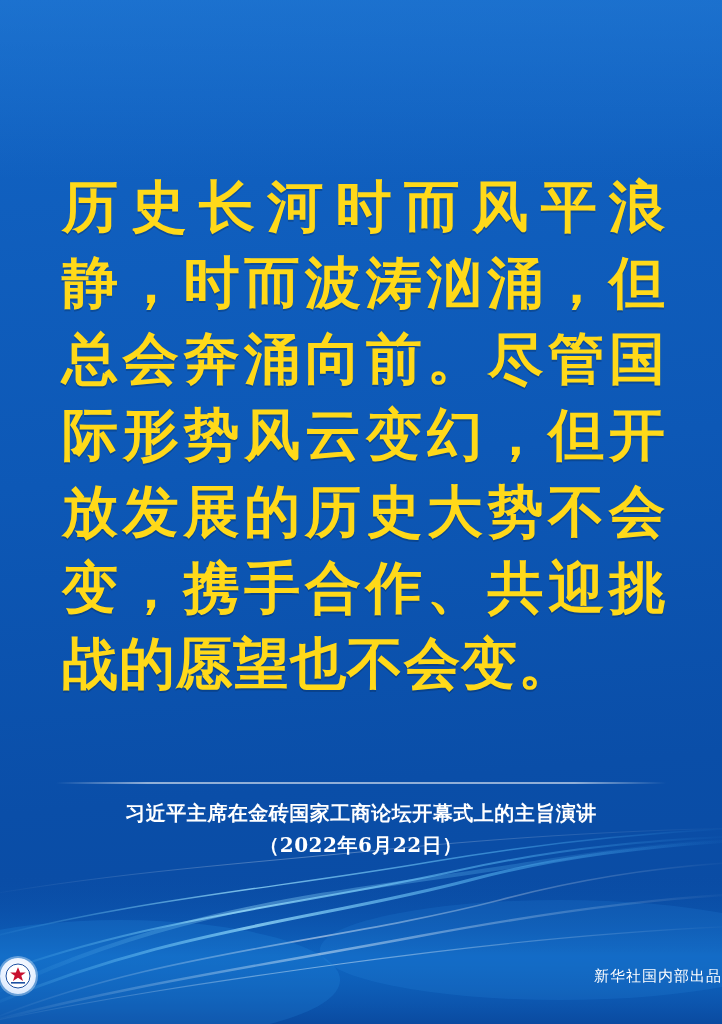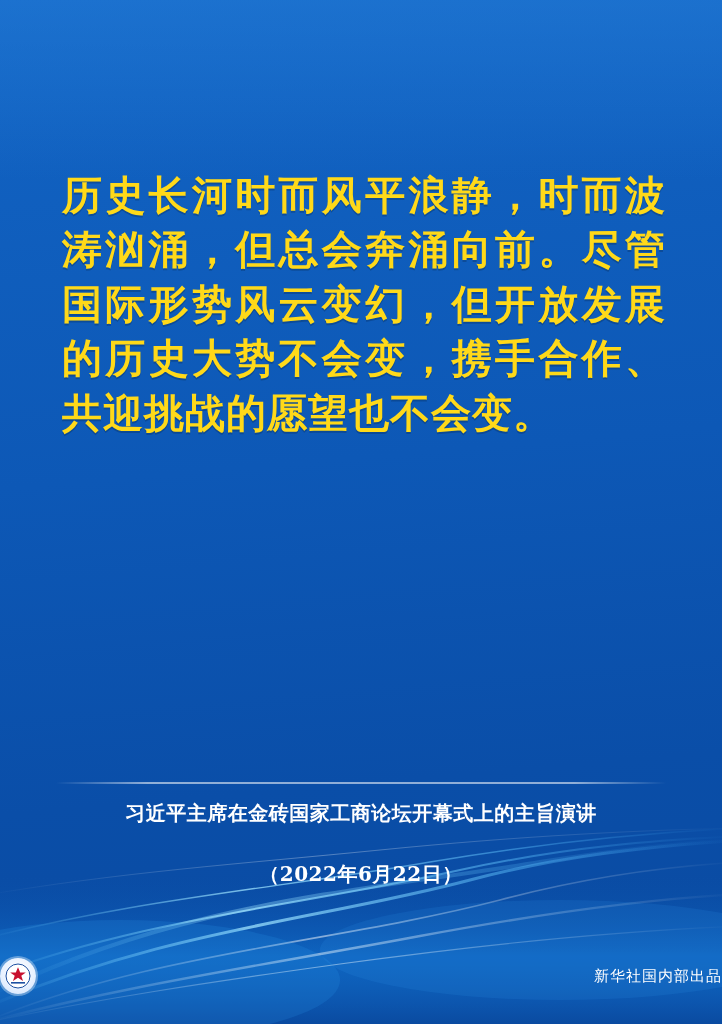--- a/index.html
+++ b/index.html
@@ -27,21 +27,21 @@
 
   
   .quote-wrap {
     position: absolute;
     left: 62px;
     right: 56px;
     top: 168px;
   }
   .quote {
     color: #ffd919;
-    font-size: 40px;
+    font-size: 56px;
     line-height: 1.36;
     letter-spacing: 1px;
     font-weight: 700;
     text-align: justify;
     text-align-last: left;
     text-shadow: 0 2px 0 rgba(0,0,0,0.18);
     font-family: "DejaVu Serif", "Liberation Serif", serif;
   }
 
   
@@ -67,21 +67,20 @@
     letter-spacing: 0.5px;
     line-height: 1.5;
     font-family: "DejaVu Serif", "Liberation Serif", serif;
   }
   .caption-line2 {
     font-size: 20px;
     font-weight: 700;
     letter-spacing: 0.5px;
     line-height: 1.7;
     font-family: "DejaVu Serif", "Liberation Serif", serif;
-    margin-top: 29px;
   }
 
   
   .footer {
     position: absolute;
     left: 0; right: 0;
     bottom: 30px;
     display: flex;
     align-items: center;
     justify-content: space-between;

